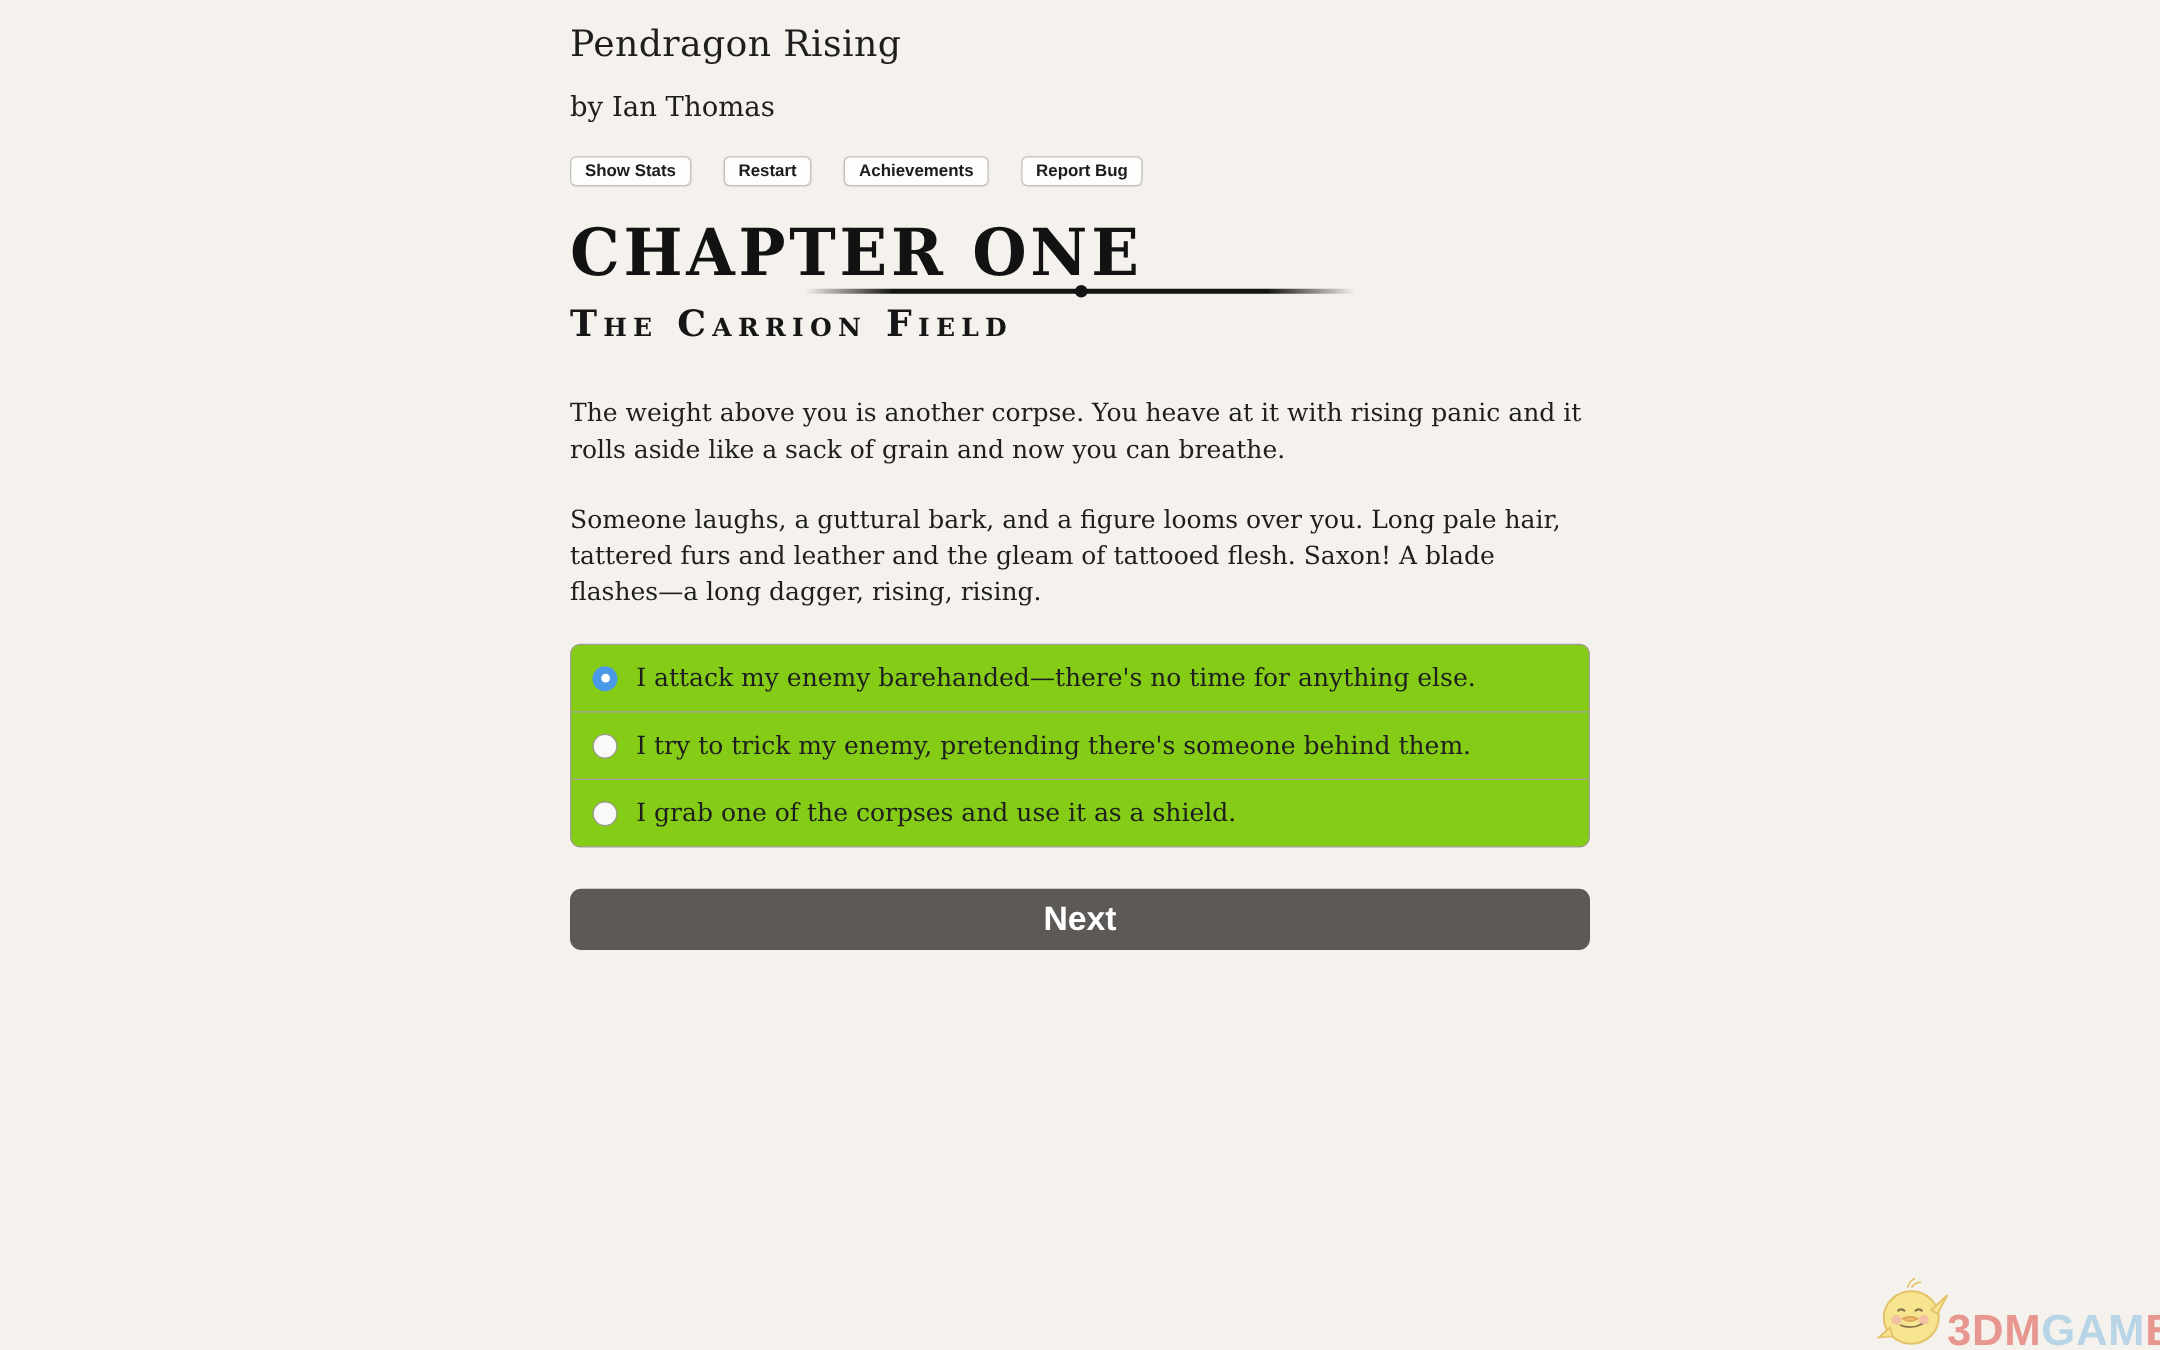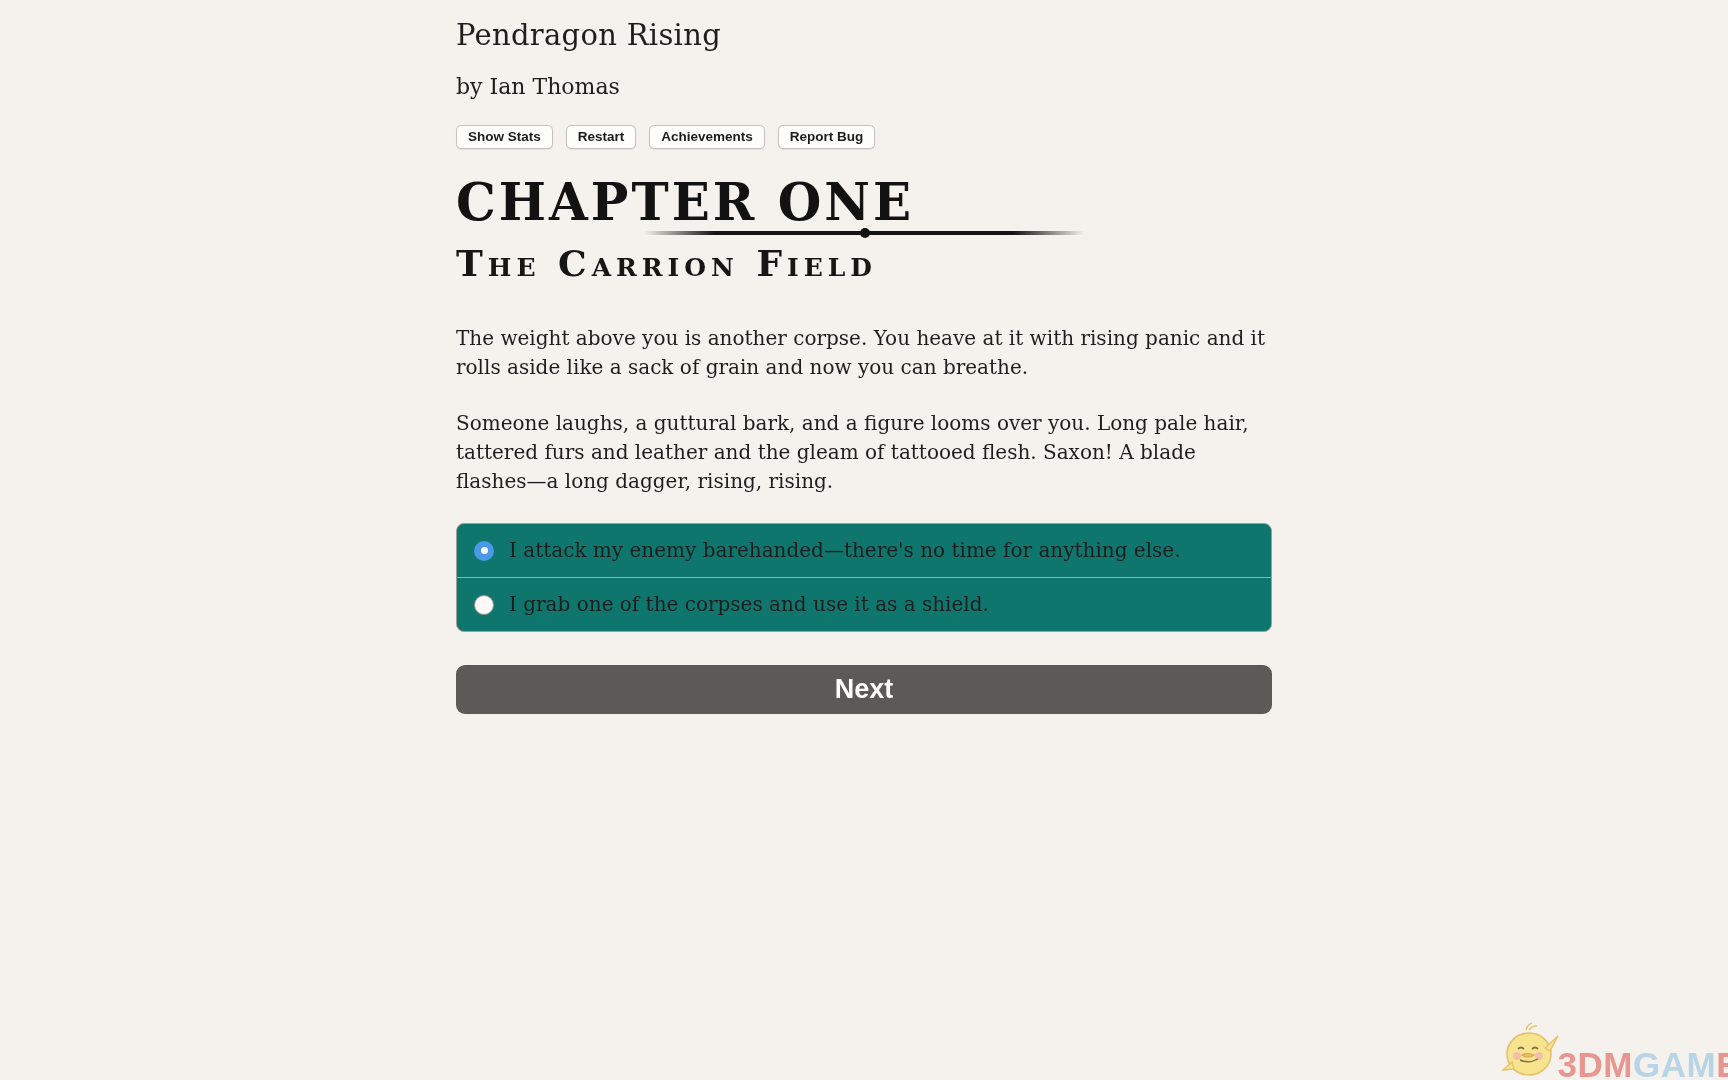--- a/index.html
+++ b/index.html
@@ -21,21 +21,21 @@
     font-size: 29px;
     font-weight: 400;
     margin: 0 0 22px 0;
     letter-spacing: 0.3px;
   }
   .game-author {
     font-size: 22px;
     font-weight: 400;
     margin: 0 0 26px 0;
   }
-  .toolbar { display: flex; gap: 13px; margin-bottom: 28px; }
+  .toolbar { display: flex; gap: 26px; margin-bottom: 28px; }
   .toolbar button {
     font-family: "Liberation Sans", sans-serif;
     font-size: 13.5px;
     font-weight: 700;
     color: #1c1c1c;
     background: #fdfdfc;
     border: 1px solid #c6c2be;
     border-radius: 5px;
     padding: 3px 11px 4px 11px;
     cursor: pointer;
@@ -63,33 +63,33 @@
     position: absolute;
     left: 49%; top: -3px;
     width: 10px; height: 10px;
     border-radius: 50%;
     background: #141414;
   }
   .chapter-sub {
     font-family: "DejaVu Serif", serif;
     font-variant: small-caps;
     font-weight: 700;
-    font-size: 36px;
+    font-size: 29px;
     letter-spacing: 5px;
     color: #161616;
   }
   .para {
     font-size: 20px;
     line-height: 29px;
     margin: 0 0 27px 0;
   }
   .choices {
     border: 1px solid #a19d99;
     border-radius: 8px;
-    background: #0f766e;
+    background: #84cc16;
     overflow: hidden;
     margin-top: 12px;
   }
   .choice-row {
     display: flex;
     align-items: center;
     gap: 15px;
     padding: 13px 17px;
     border-top: 1px solid #aaa6a2;
     cursor: pointer;
@@ -171,20 +171,24 @@
     <div class="chapter-sub">The Carrion Field</div>
   </div>
 
   <p class="para">The weight above you is another corpse. You heave at it with rising panic and it rolls aside like a sack of grain and now you can breathe.</p>
   <p class="para">Someone laughs, a guttural bark, and a figure looms over you. Long pale hair, tattered furs and leather and the gleam of tattooed flesh. Saxon! A blade flashes—a long dagger, rising, rising.</p>
 
   <div class="choices">
     <div class="choice-row">
       <span class="radio selected"></span>
       <span class="choice-label">I attack my enemy barehanded—there's no time for anything else.</span>
+    </div>
+    <div class="choice-row">
+      <span class="radio"></span>
+      <span class="choice-label">I try to trick my enemy, pretending there's someone behind them.</span>
     </div>
     <div class="choice-row">
       <span class="radio"></span>
       <span class="choice-label">I grab one of the corpses and use it as a shield.</span>
     </div>
   </div>
 
   <button class="next-btn">Next</button>
 
 </div>

